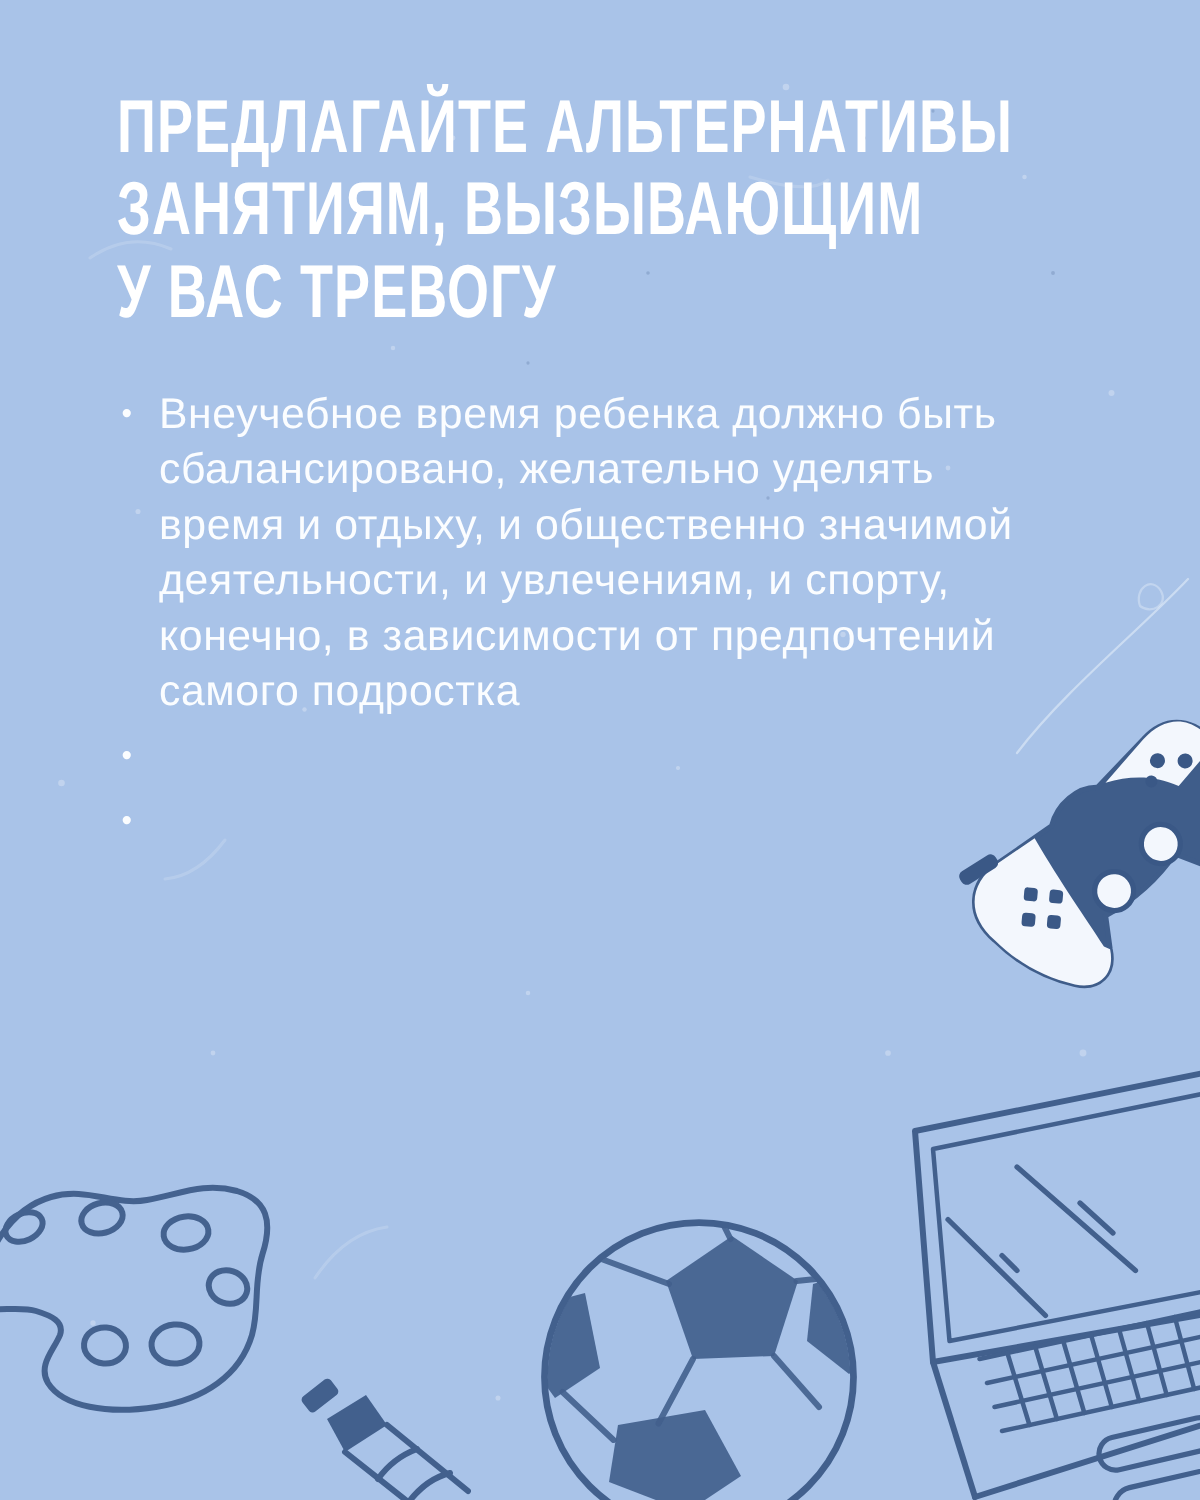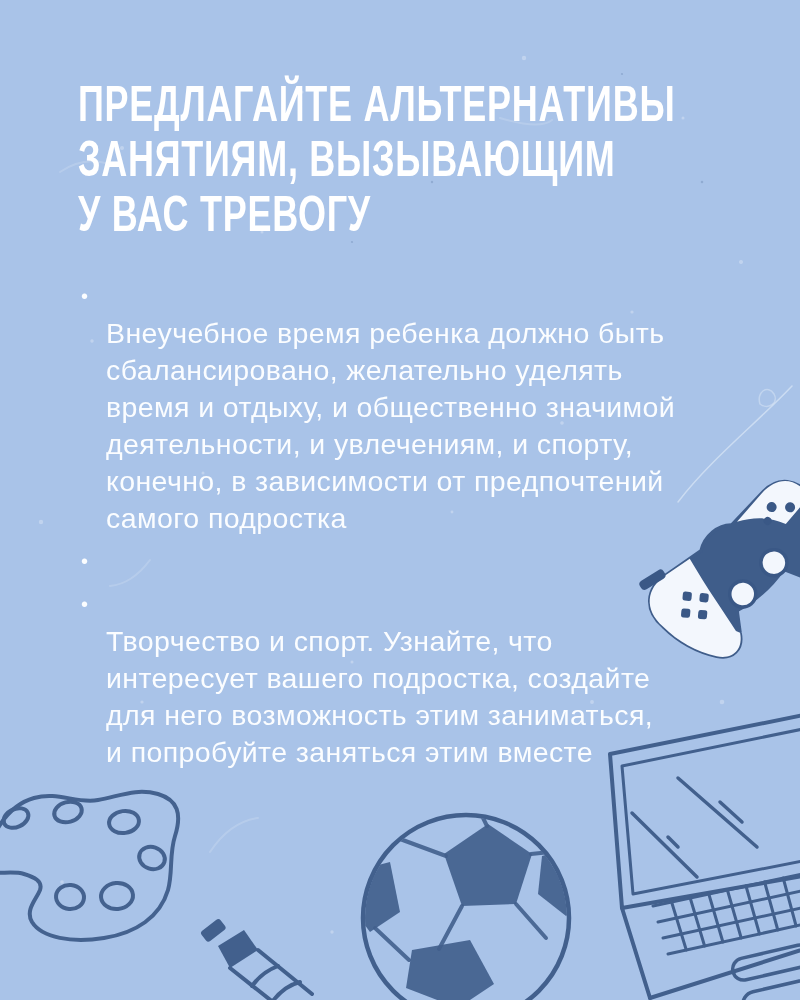--- a/index.html
+++ b/index.html
@@ -8,21 +8,21 @@
     background: var(--bg, #a9c3e8);
     overflow:hidden; position:relative;
     font-family:"Liberation Sans", sans-serif;
   }
   .doodles {
     position:absolute; left:0; top:0; width:800px; height:1000px;
     color: var(--ink, #3a5886);
     z-index:1;
   }
   .content {
-    position:absolute; left:78px; top:77px; width:692px; z-index:2;
+    position:absolute; left:78px; top:57px; width:692px; z-index:2;
   }
   .title {
     color: var(--title, #ffffff);
     font-weight:700;
     font-size:50px; line-height:55px;
     letter-spacing:1px;
   }
   .title-line {
     transform:scaleX(0.72);
     transform-origin:0 50%;
@@ -31,21 +31,21 @@
   .bullet-list {
     margin-top:36px;
     color: var(--body, #fbfdff);
     font-size:28.5px; line-height:37px;
     letter-spacing:0.4px;
   }
   .bullet-item { display:flex; margin-bottom:6px; }
   .bullet-marker {
     flex:0 0 25px; font-size:20px; line-height:37px; padding-left:3px;
   }
-  .bullet-text { white-space:pre-line;margin-top:37px; }
+  .bullet-text { white-space:pre-line; }
   svg .ink-stroke { stroke:currentColor; fill:none; stroke-linecap:round; stroke-linejoin:round; }
   svg .ink-fill   { fill:currentColor; }
 </style>
 </head>
 <body>
 
 <svg class="doodles" viewBox="0 0 800 1000" aria-hidden="true">
 
   <g>
     <g fill="#ffffff" opacity="0.28">
@@ -204,19 +204,15 @@
 время и отдыху, и общественно значимой
 деятельности, и увлечениям, и спорту,
 конечно, в зависимости от предпочтений
 самого подростка</span>
     </div>
     <div class="bullet-item">
       <span class="bullet-marker">•</span>
     </div>
     <div class="bullet-item">
       <span class="bullet-marker">•</span>
-      <span class="bullet-text">Творчество и спорт. Узнайте, что
-интересует вашего подростка, создайте
-для него возможность этим заниматься,
-и попробуйте заняться этим вместе</span>
     </div>
   </div>
 </div>
 
 </body></html>

